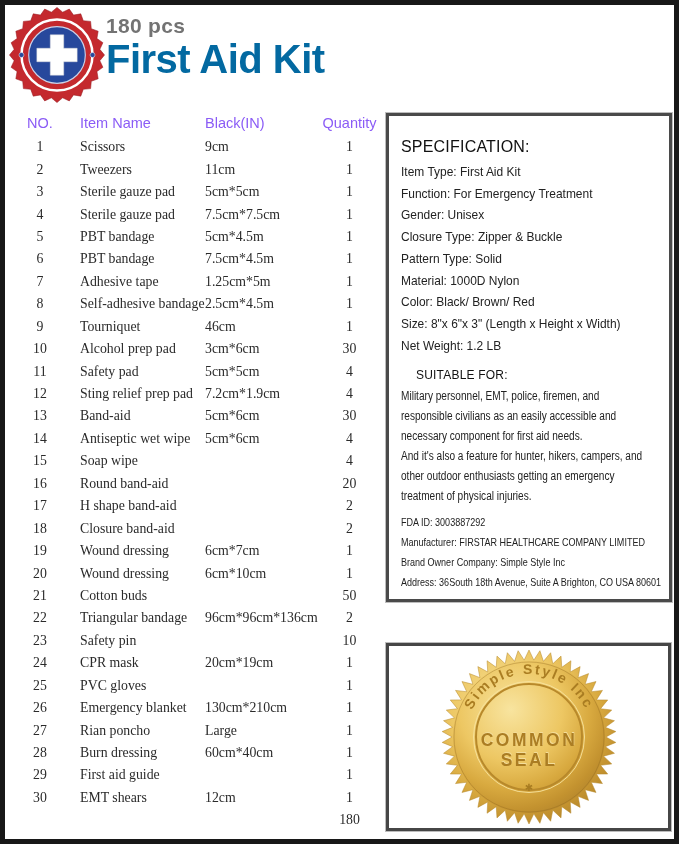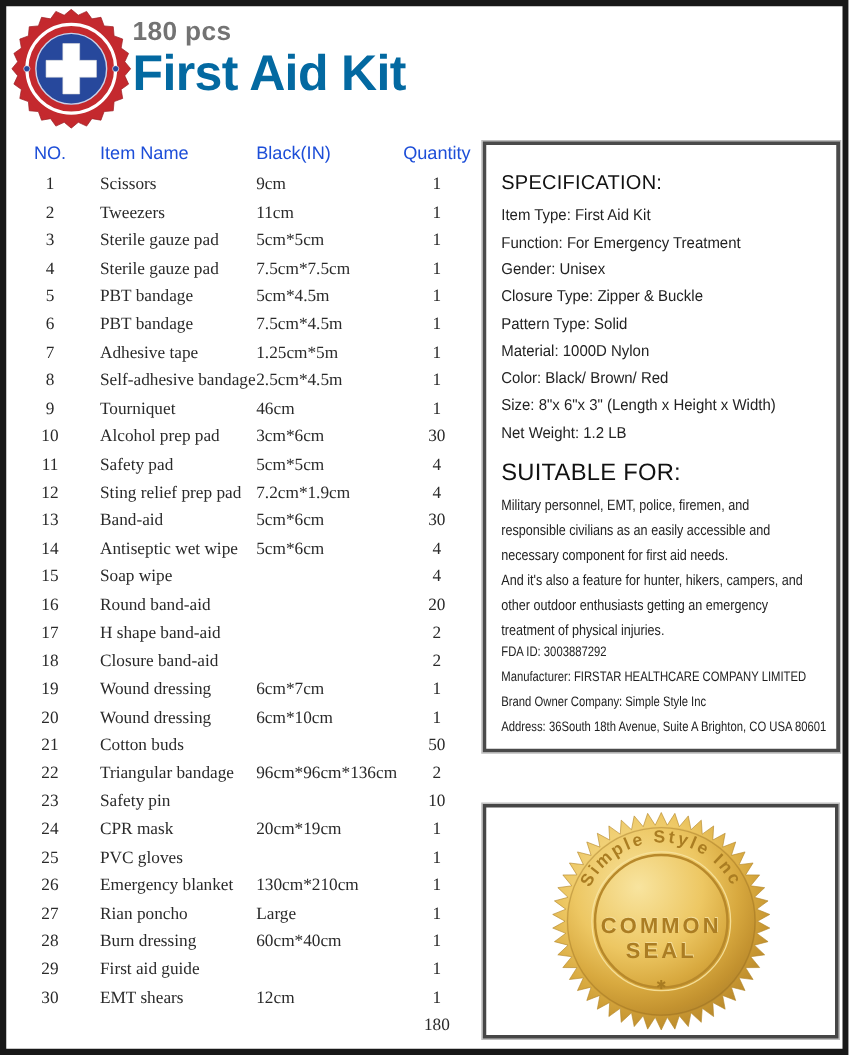--- a/index.html
+++ b/index.html
@@ -11,37 +11,37 @@
 
   
   .logo{position:absolute;left:9px;top:7px;width:96px;height:96px;}
   .brand{position:absolute;left:106px;top:15px;line-height:1;}
   .count{font-size:21px;color:#737373;letter-spacing:0.3px;font-weight:bold;}
   .title{font-size:40px;color:#0369a1;letter-spacing:-0.5px;margin-top:3px;font-weight:700;}
 
   
   .table{position:absolute;left:18px;top:110px;width:366px;}
   .thead,.trow{display:grid;grid-template-columns:44px 125px 128px 69px;align-items:center;}
-  .thead{height:26px;font-size:14.5px;color:#1d4ed8;}
+  .thead{height:26px;font-size:14.5px;color:#8b5cf6;}
   .trow{height:22.45px;font-family:"Liberation Serif",serif;font-size:13.8px;color:#2a2a2a;}
   .tcell{white-space:nowrap;overflow:visible;}
   .c0{text-align:center;}
   .c1,.c2{padding-left:18px;}
   .c3{text-align:center;}
 
   
   .spec-box{
     position:absolute;left:386px;top:113px;width:286px;height:489px;box-sizing:border-box;
     border:3px solid #4a4a4a;outline:1px solid #bdbdbd;background:#fff;
     padding:19px 12px;overflow:hidden;
   }
   .spec-title{font-size:16px;color:#111;margin:3px 0 6px;letter-spacing:0.2px;}
   .spec-line{font-size:12.6px;line-height:21.7px;white-space:nowrap;color:#222;
     transform:scaleX(0.95);transform-origin:0 50%;}
-  .suit-title{font-size:19px;color:#111;margin:11px 0 4px;letter-spacing:0.2px;}
+  .suit-title{font-size:12px;color:#111;margin:11px 15px 4px;letter-spacing:0.2px;}
   .suit-line{font-size:12px;line-height:20px;white-space:nowrap;color:#222;
     transform:scaleX(0.84);transform-origin:0 50%;}
   .company{position:absolute;left:12px;bottom:7px;}
   .company-line{font-size:11px;line-height:20px;white-space:nowrap;color:#222;
     transform:scaleX(0.82);transform-origin:0 50%;}
 
   .seal-box{
     position:absolute;left:386px;top:643px;width:285px;height:188px;box-sizing:border-box;
     border:3px solid #464646;outline:1px solid #bdbdbd;background:#fff;
     display:flex;align-items:center;justify-content:center;

